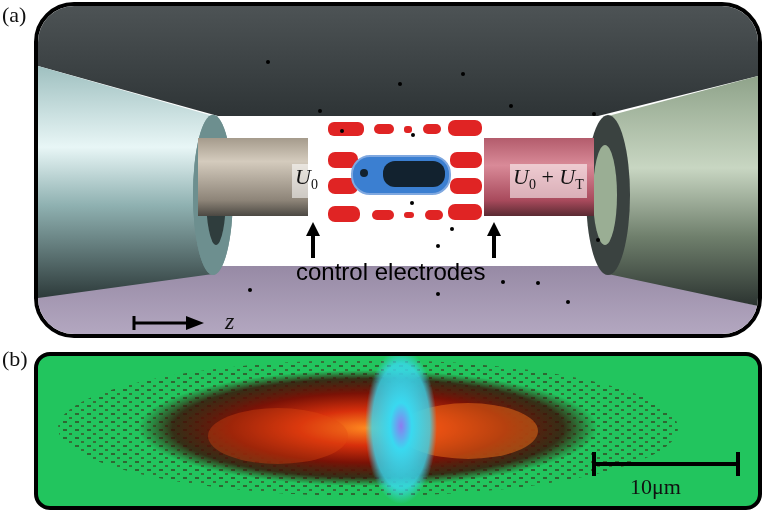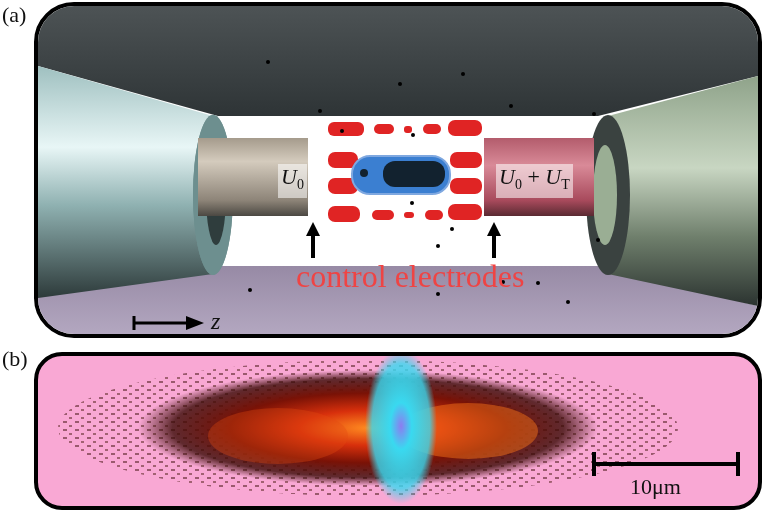--- a/index.html
+++ b/index.html
@@ -2,25 +2,25 @@
 <html><head>
 <meta charset="utf-8">
 <style>
   html,body{margin:0;padding:0;background:#ffffff;}
   body{width:768px;height:514px;position:relative;overflow:hidden;font-family:"DejaVu Serif",serif;}
   .panel-label{position:absolute;font-family:"Liberation Serif",serif;font-size:22px;color:#111;}
   #label-a{left:2px;top:2px;}
   #label-b{left:2px;top:346px;}
   .frame{position:absolute;border:4px solid #000;border-radius:40px;overflow:hidden;box-sizing:border-box;}
   #frame-a{left:34px;top:2px;width:728px;height:336px;background:#fff;}
-  #frame-b{left:34px;top:352px;width:728px;height:158px;background:#f9a8d4;border-radius:28px;}
+  #frame-b{left:34px;top:352px;width:728px;height:158px;background:#22c55e;border-radius:16px;}
   svg{position:absolute;left:0;top:0;}
-  .math{position:absolute;font-family:"Liberation Serif",serif;font-style:italic;font-size:22px;color:#111;background:rgba(255,255,255,0.55);padding:0 3px;line-height:26px;}
+  .math{position:absolute;font-family:"Liberation Serif",serif;font-style:italic;font-size:22px;color:#111;background:rgba(255,255,255,0.55);padding:0 3px;line-height:26px;margin-left:14px;}
   .math sub{font-style:normal;font-size:14px;}
-  .caption{position:absolute;font-family:Liberation Serif, serif;font-size:32px;color:#ef4444;}
+  .caption{position:absolute;font-family:Liberation Sans, sans-serif;font-size:24px;color:#000000;}
   .scale-label{position:absolute;font-family:"Liberation Serif",serif;font-size:22px;color:#111;}
 </style>
 </head>
 <body>
 
 <div class="panel-label" id="label-a">(a)</div>
 
 <div class="frame" id="frame-a">
   <svg width="720" height="328" viewBox="0 0 720 328">
     <defs>

